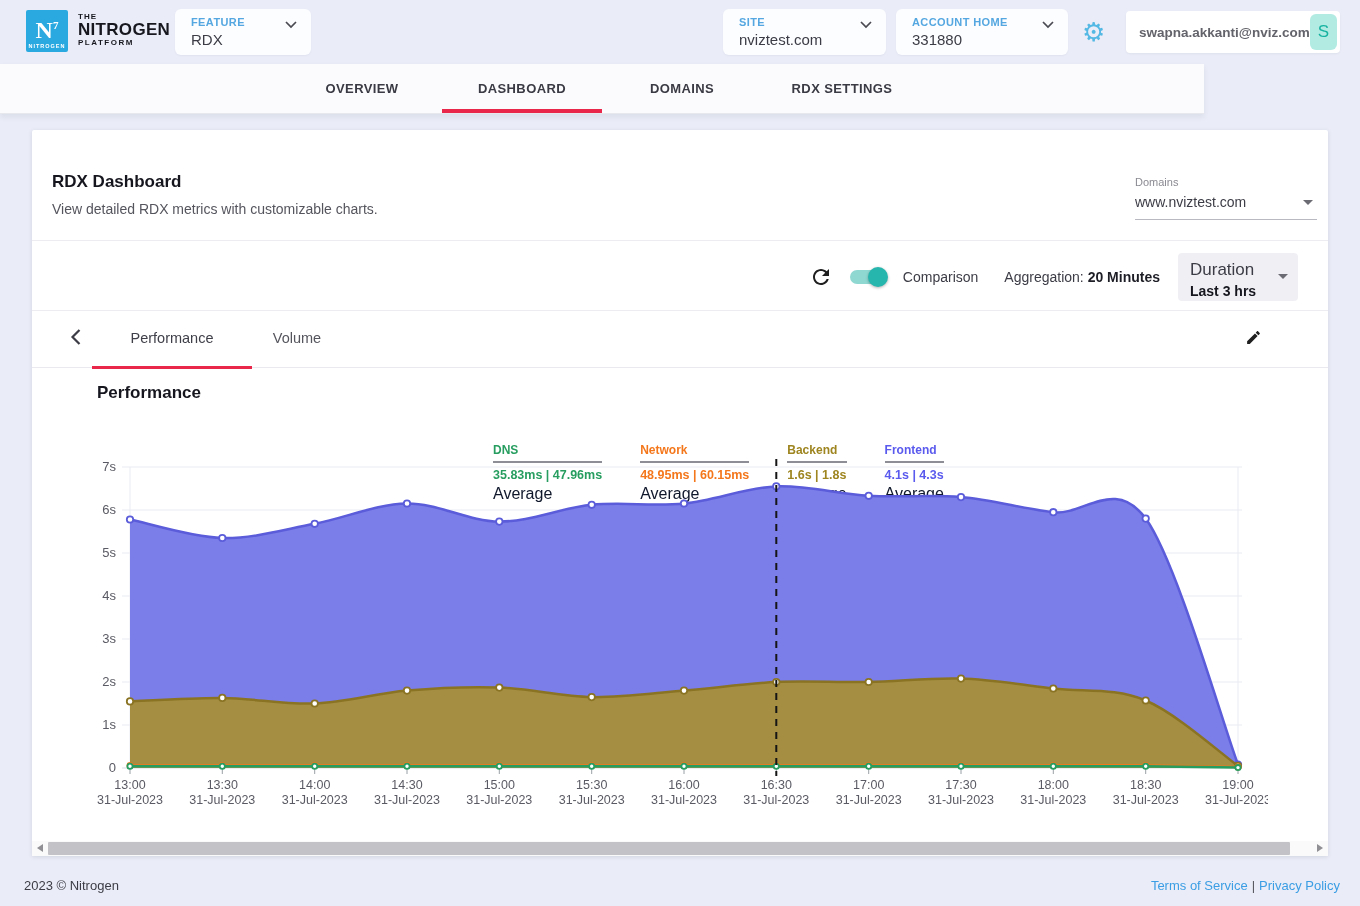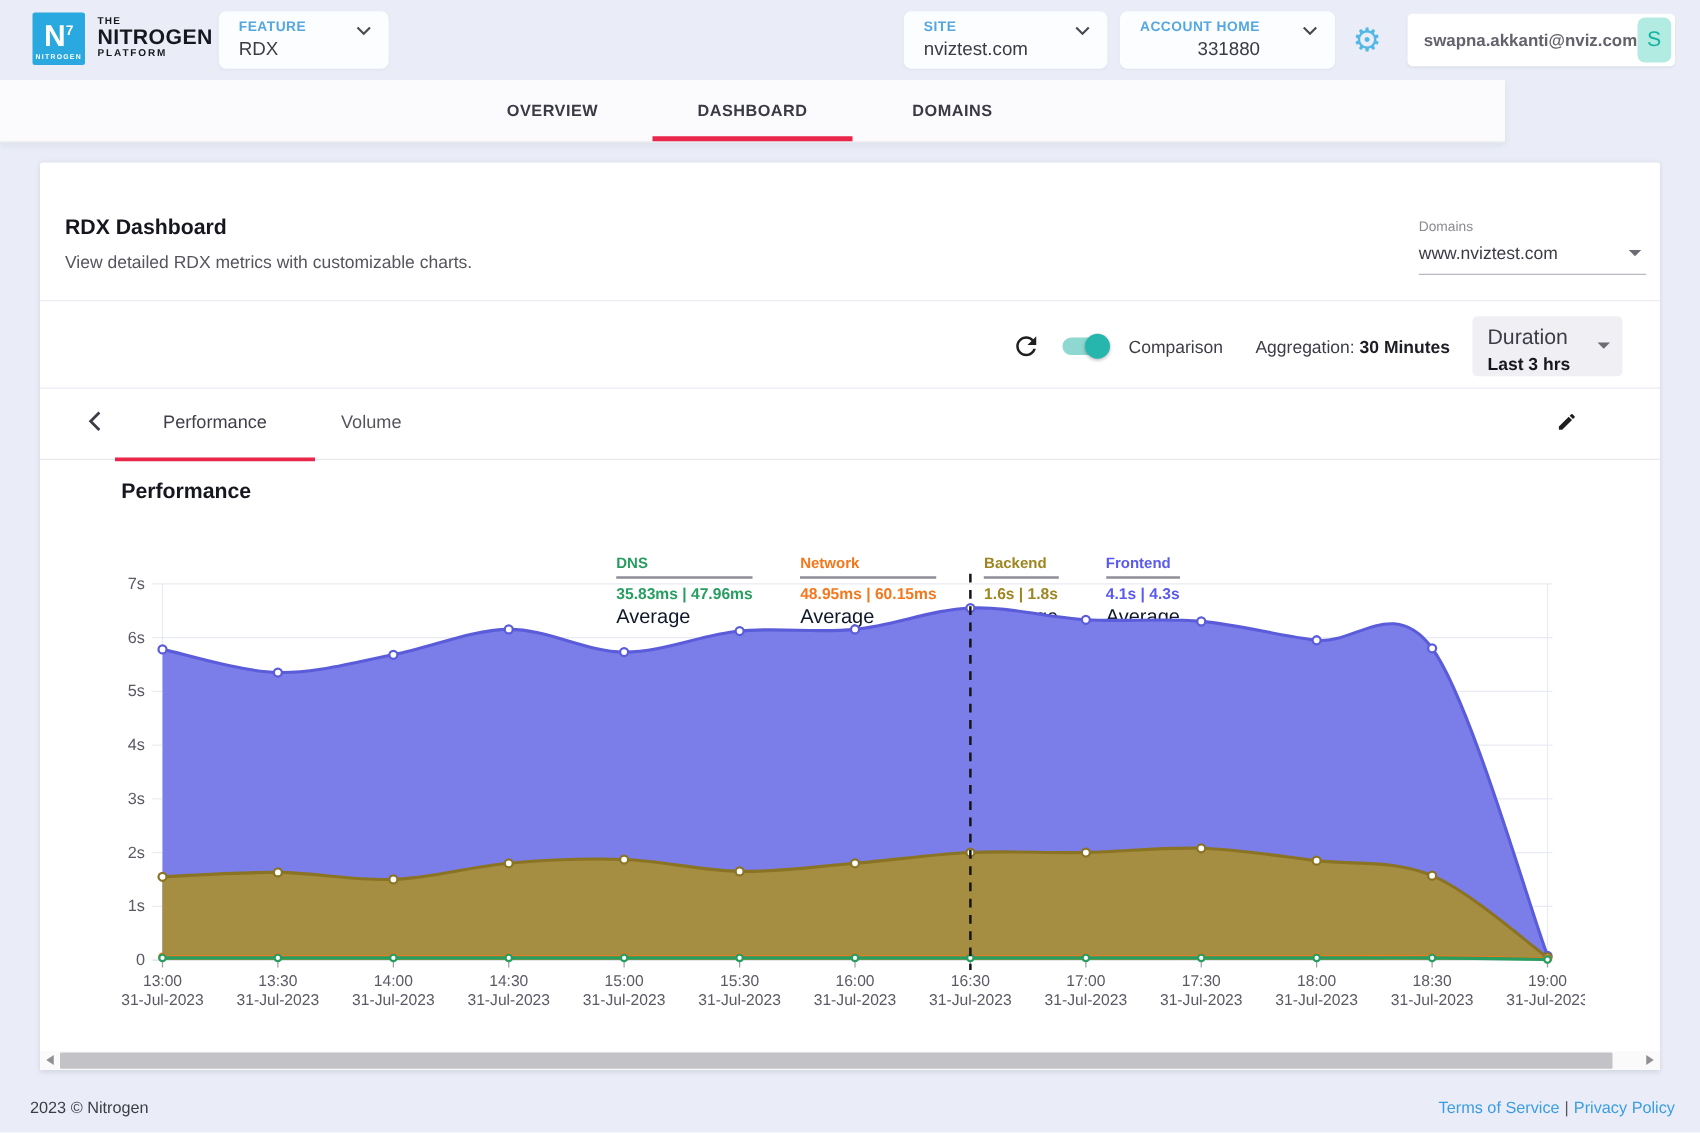--- a/index.html
+++ b/index.html
@@ -2,36 +2,36 @@
 <html><head>
 <meta charset="utf-8">
 <style>
   * { margin:0; padding:0; box-sizing:border-box; }
   html,body { width:1360px; height:906px; overflow:hidden; }
   body { font-family:"Liberation Sans", sans-serif; background:#eaedf7; position:relative; color:#3c3c46; }
 
   
   .topbar { position:absolute; left:0; top:0; width:1360px; height:64px; }
   .logo-square { position:absolute; left:26px; top:10px; width:42px; height:42px; background:#2aa9e0; border-radius:2px; color:#fff; display:flex; flex-direction:column; align-items:center; justify-content:center; }
-  .logo-square .n7 { font-size:24px; font-weight:700; line-height:22px; }
+  .logo-square .n7 { font-size:24px; font-weight:700; line-height:22px;font-family:Liberation Serif, serif; }
   .logo-square .n7 sup { font-size:11px; font-weight:700; }
   .logo-square .sub { font-size:5.5px; letter-spacing:1px; font-weight:700; margin-top:2px; }
   .logo-brand { position:absolute; left:78px; top:12px; color:#17171f; }
   .logo-brand .the { font-size:8px; font-weight:700; letter-spacing:1px; }
   .logo-brand .name { font-size:17px; font-weight:800; letter-spacing:.3px; line-height:17px; }
   .logo-brand .plat { font-size:8px; font-weight:700; letter-spacing:1.5px; }
 
   .hdr-box { position:absolute; top:9px; height:46px; background:#fcfdff; border-radius:6px; box-shadow:0 1px 2px rgba(80,90,130,.06); padding:7px 14px 0 16px; }
   .hdr-box .lbl { font-size:11px; font-weight:700; letter-spacing:.4px; color:#54a7e0; }
   .hdr-box .val { font-size:15px; color:#3c3c46; margin-top:3px; }
   .hdr-chevron { position:absolute; right:14px; top:12px; }
   .box-feature { left:175px; width:136px; }
   .box-site { left:723px; width:163px; }
   .box-account { left:896px; width:172px; }
-  .box-account .val { text-align:center; }
+  .box-account .val { }
 
   .gear { position:absolute; left:1082px; top:17px; font-size:26px; color:#54b8e4; line-height:30px; cursor:pointer; }
   .user-chip { position:absolute; left:1126px; top:11px; width:214px; height:42px; background:#fff; border-radius:4px; box-shadow:0 1px 2px rgba(80,90,130,.08); display:flex; align-items:center; }
   .user-chip .email { flex:1; padding-left:13px; font-size:13.5px; font-weight:600; color:#63636b; }
   .user-chip .avatar { width:36px; height:36px; margin-right:3px; border-radius:6px; background:#b2ebe2; color:#16b2a0; font-size:17px; display:flex; align-items:center; justify-content:center; }
 
   
   .main-nav { position:absolute; left:0; top:64px; width:1204px; height:50px; background:#fbfbfd; border-bottom:1px solid #e7e7ee; box-shadow:0 3px 5px rgba(90,95,120,.10); display:flex; justify-content:center; z-index:5; }
   .nav-tab { width:160px; text-align:center; line-height:49px; font-size:13px; font-weight:600; letter-spacing:.4px; color:#3a3a44; position:relative; cursor:pointer; }
   .nav-tab.active::after { content:""; position:absolute; left:0; right:0; bottom:0; height:4px; background:#e8274b; }
@@ -139,20 +139,21 @@
   <div class="user-chip">
     <div class="email">swapna.akkanti@nviz.com</div>
     <div class="avatar">S</div>
   </div>
 </div>
 
 <nav class="main-nav" id="main-nav">
     <div class="nav-tab">OVERVIEW</div>
     <div class="nav-tab active">DASHBOARD</div>
     <div class="nav-tab">DOMAINS</div>
+    <div class="nav-tab">RDX SETTINGS</div>
   </nav>
 
 <div class="card">
   <div class="card-title">RDX Dashboard</div>
   <div class="card-sub">View detailed RDX metrics with customizable charts.</div>
 
   <div class="domains-select">
     <div class="dlbl">Domains</div>
     <div class="dval">www.nviztest.com</div>
     <span class="caret-down"></span>
@@ -161,21 +162,21 @@
   <div class="hdiv" style="top:110px"></div>
 
   <div class="controls-row">
     <svg class="refresh-btn" viewBox="0 0 24 24">
         <path fill="#1f1f1f" d="M17.65 6.35C16.2 4.9 14.21 4 12 4c-4.42 0-7.99 3.58-8 8s3.57 8 7.99 8c3.73 0 6.84-2.55 7.73-6h-2.08c-.82 2.33-3.04 4-5.65 4-3.31 0-6-2.69-6-6s2.69-6 6-6c1.66 0 3.14.69 4.22 1.78L13 11h7V4l-2.35 2.35z"></path>
       </svg>
     <div class="toggle">
         <div class="knob"></div>
       </div>
     <div class="cmp-label">Comparison</div>
-    <div class="agg"><span>Aggregation:</span>&nbsp;<b>30 Minutes</b></div>
+    <div class="agg"><span>Aggregation:</span>&nbsp;<b>20 Minutes</b></div>
     <div class="duration-box">
       <div class="dlbl">Duration</div>
       <div class="dval">Last 3 hrs</div>
       <span class="caret-down"></span>
     </div>
   </div>
 
   <div class="hdiv" style="top:180px"></div>
 
   <div class="subtab-row">

